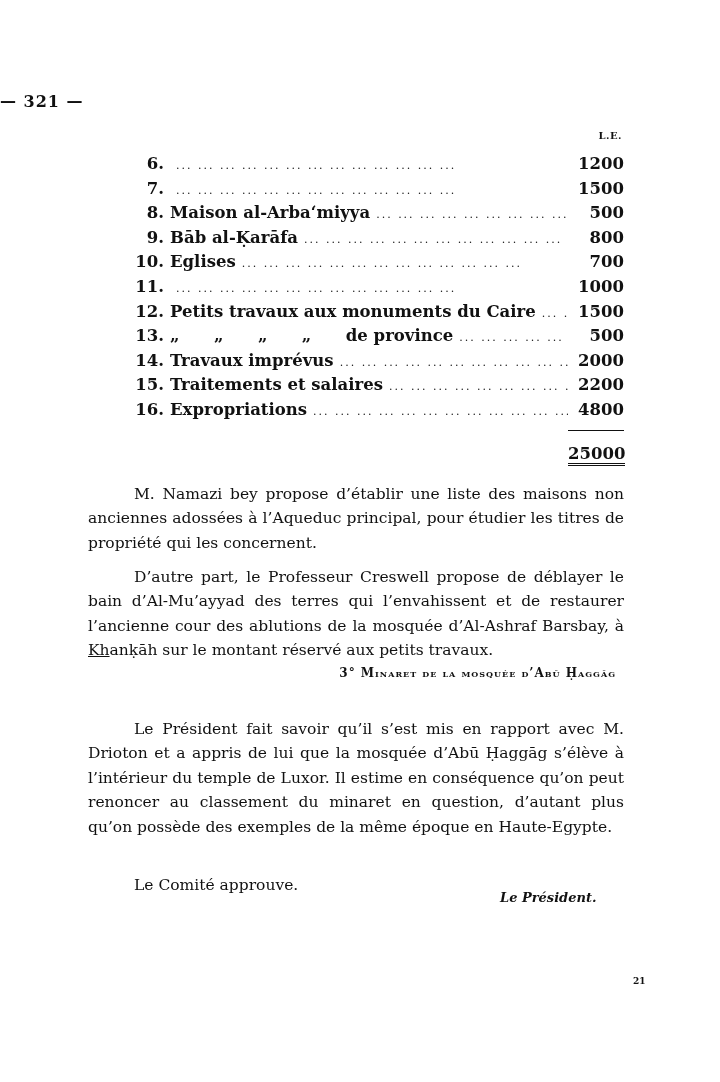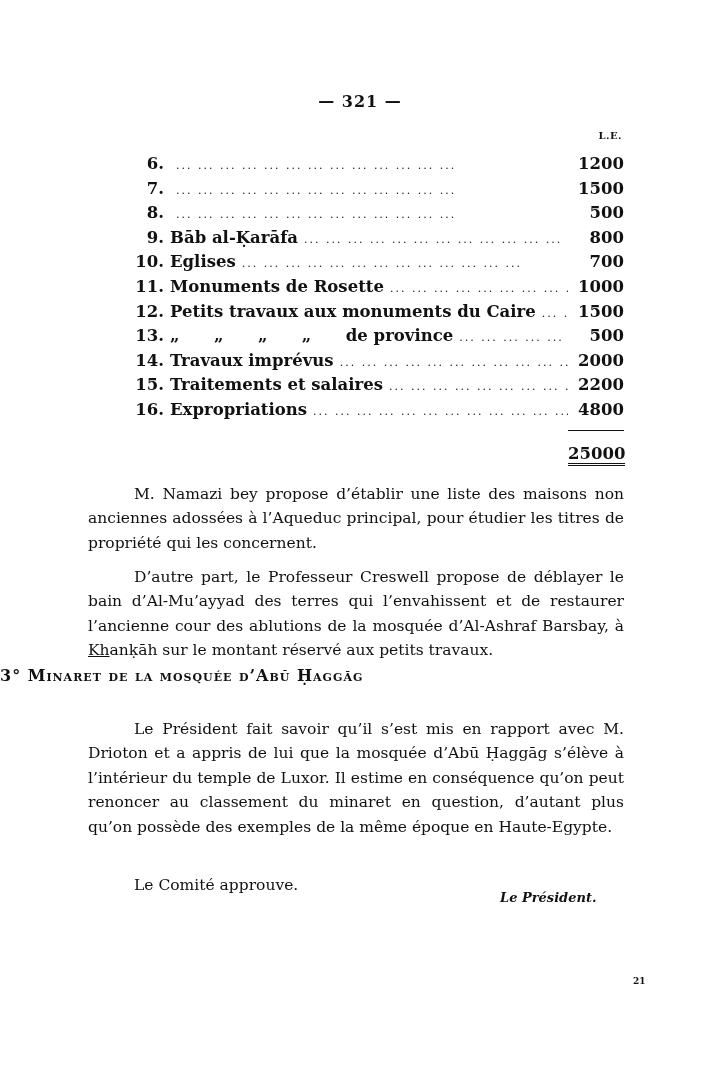--- a/index.html
+++ b/index.html
@@ -2,21 +2,21 @@
 <html><head>
 <meta charset="utf-8">
 <style>
   html, body { margin: 0; padding: 0; background: #ffffff; }
   body {
     width: 720px; height: 1082px; position: relative; overflow: hidden;
     font-family: "DejaVu Serif", "Liberation Serif", serif;
     color: #111;
   }
   .page-number {
-    position: absolute; top: 92px; left: 0; width: 720px; text-align: center;
+    position: absolute; top: 92px; left: 0; width: 720px; text-align: left;
     font-size: 16px; font-weight: bold; letter-spacing: 1px;
   }
   .table-wrap { position: absolute; left: 128px; top: 130px; width: 496px; }
   .unit {
     position: absolute; right: 2px; top: 0; font-size: 10px; font-weight: bold;
     letter-spacing: 0.5px;
   }
   .rows { position: absolute; top: 24px; left: 0; width: 496px; }
   .row {
     height: 24.6px; display: flex; align-items: baseline;
@@ -37,22 +37,22 @@
   .total span { border-bottom: 3px double #111; }
   .para {
     position: absolute; left: 88px; width: 536px; font-size: 15.5px;
     line-height: 24.5px; text-align: justify; text-indent: 46px; font-weight: normal;
   }
   .para.p1 { top: 466px; }
   .para.p2 { top: 549px; }
   .para.p3 { top: 701px; }
   .para.p4 { top: 857px; }
   .section-heading {
-    position: absolute; top: 666px; left: 0; width: 616px; text-align: left;
-    font-size: 16px; font-weight: bold; letter-spacing: 1px; font-variant: small-caps;
+    position: absolute; top: 666px; left: 0; width: 616px; text-align: right;
+    font-size: 12px; font-weight: bold; letter-spacing: 1px; font-variant: small-caps;
   }
   .u { text-decoration: underline; }
   .signature {
     position: absolute; top: 890px; left: 500px; font-size: 13px; font-weight: bold;
     font-style: italic;
   }
   .sheet-mark {
     position: absolute; top: 976px; left: 601px; font-size: 9px; font-weight: bold; margin-left: 32px;
   }
 </style>
@@ -69,38 +69,38 @@
       <span class="dots">... ... ... ... ... ... ... ... ... ... ... ... ...</span>
       <span class="amount">1200</span>
     </div>
     <div class="row">
       <span class="num">7.</span>
       <span class="dots">... ... ... ... ... ... ... ... ... ... ... ... ...</span>
       <span class="amount">1500</span>
     </div>
     <div class="row">
       <span class="num">8.</span>
+      <span class="label">Maison al-Arba‘miyya</span>
       <span class="dots">... ... ... ... ... ... ... ... ... ... ... ... ...</span>
       <span class="amount">500</span>
     </div>
     <div class="row">
       <span class="num">9.</span>
       <span class="label">Bāb al-Ḳarāfa</span>
       <span class="dots">... ... ... ... ... ... ... ... ... ... ... ... ...</span>
       <span class="amount">800</span>
     </div>
     <div class="row">
       <span class="num">10.</span>
       <span class="label">Eglises</span>
       <span class="dots">... ... ... ... ... ... ... ... ... ... ... ... ...</span>
       <span class="amount">700</span>
     </div>
     <div class="row">
       <span class="num">11.</span>
-      <span class="label">Monuments de Rosette</span>
       <span class="dots">... ... ... ... ... ... ... ... ... ... ... ... ...</span>
       <span class="amount">1000</span>
     </div>
     <div class="row">
       <span class="num">12.</span>
       <span class="label">Petits travaux aux monuments du Caire</span>
       <span class="dots">... ... ... ... ... ... ... ... ... ... ... ... ...</span>
       <span class="amount">1500</span>
     </div>
     <div class="row">

